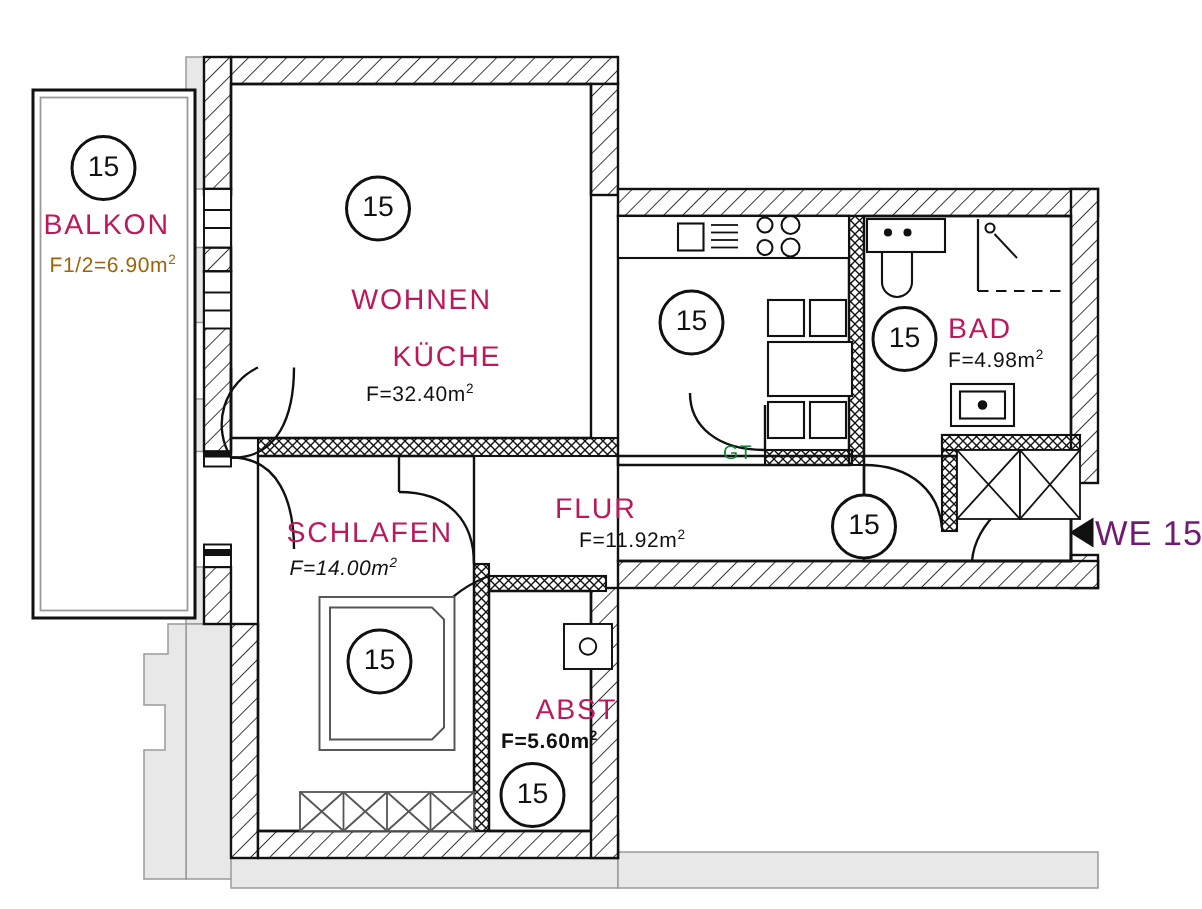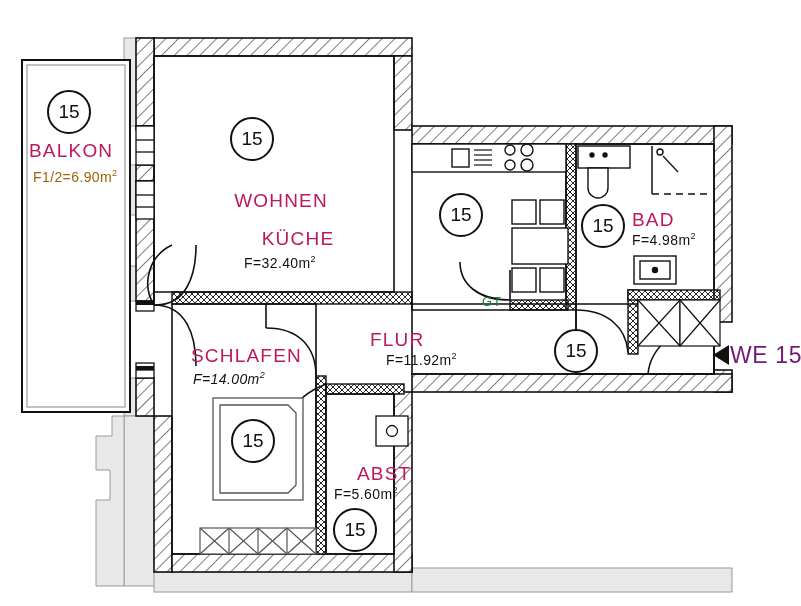--- a/index.html
+++ b/index.html
@@ -263,17 +263,17 @@
 <div class="lbl room-name" style="left:632px;top:209px;">BAD</div>
 <div class="lbl room-area" style="left:632px;top:231px;"><span>F=4.98m</span><sup>2</sup></div>
 
 <div class="lbl room-name" style="left:370px;top:329px;">FLUR</div>
 <div class="lbl room-area" style="left:386px;top:351px;"><span>F=11.92m</span><sup>2</sup></div>
 
 <div class="lbl room-name" style="left:191px;top:345px;">SCHLAFEN</div>
 <div class="lbl room-area" style="left:193px;top:370px;font-style:italic;"><span>F=14.00m</span><sup>2</sup></div>
 
 <div class="lbl room-name" style="left:336px;top:463px;margin-left:21px;">ABST</div>
-<div class="lbl room-area" style="left:334px;top:485px;"><span>F=5.60m</span><sup>2</sup></div>
+<div class="lbl room-area" style="left:334px;top:485px;font-weight:bold;"><span>F=5.60m</span><sup>2</sup></div>
 
 <div class="lbl gt-lbl" style="left:482px;top:294px;">GT</div>
 
 <div class="lbl we-lbl" style="left:730px;top:342px;">WE 15</div>
 
 </body></html>

